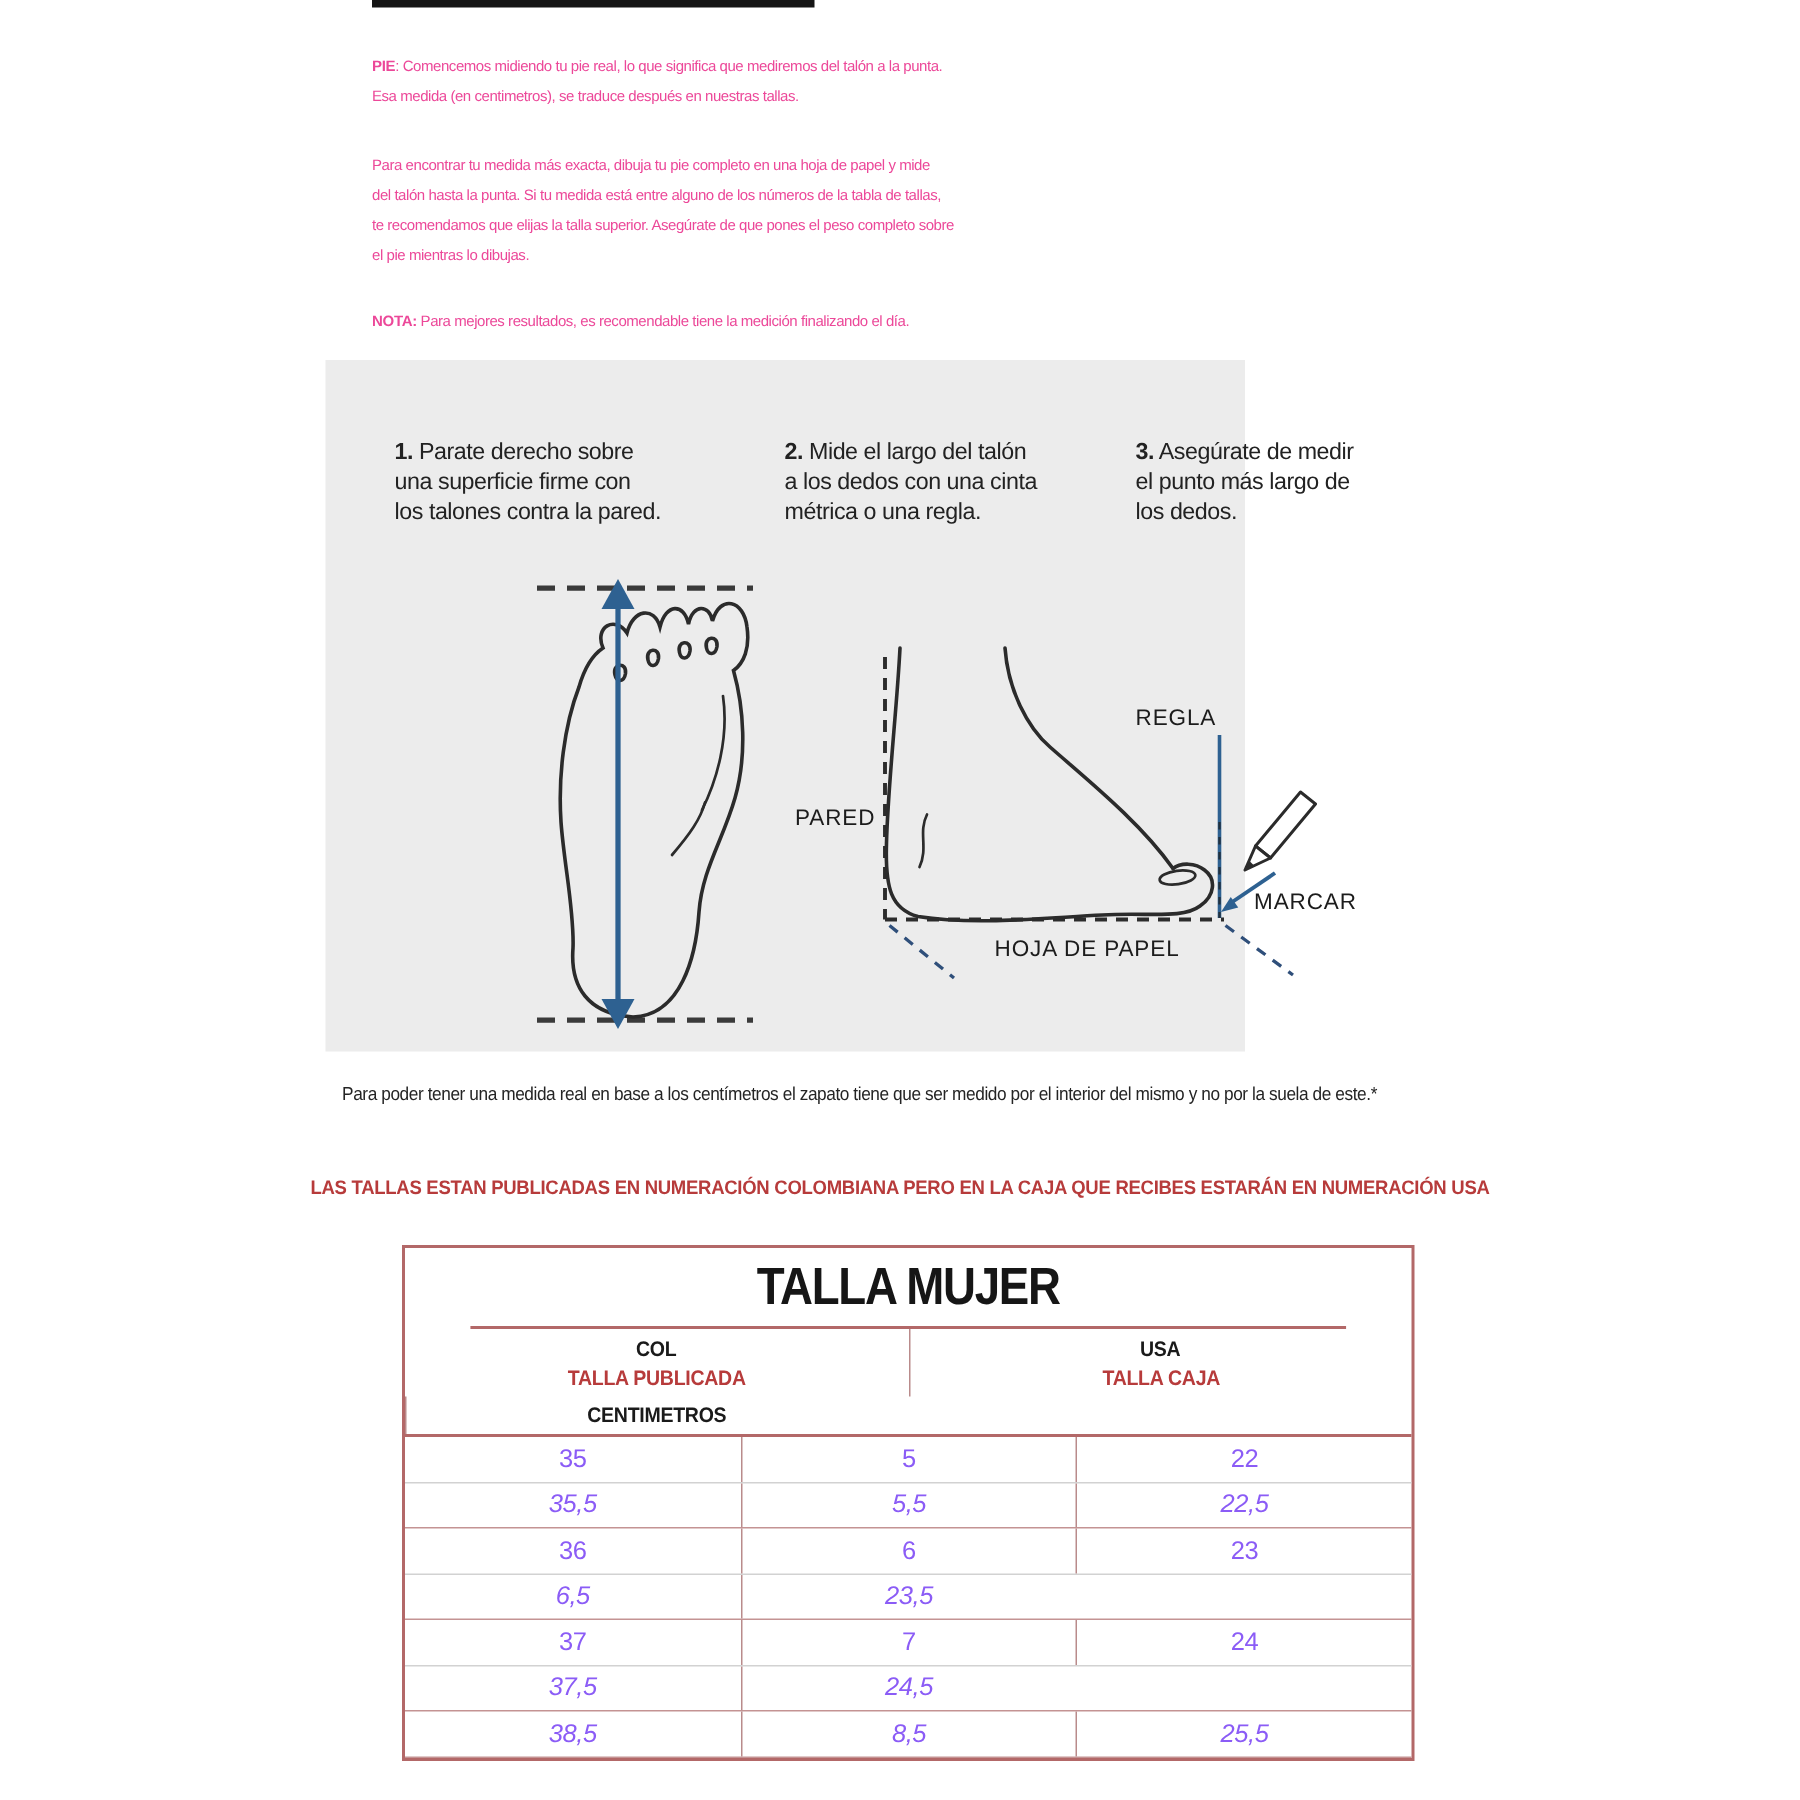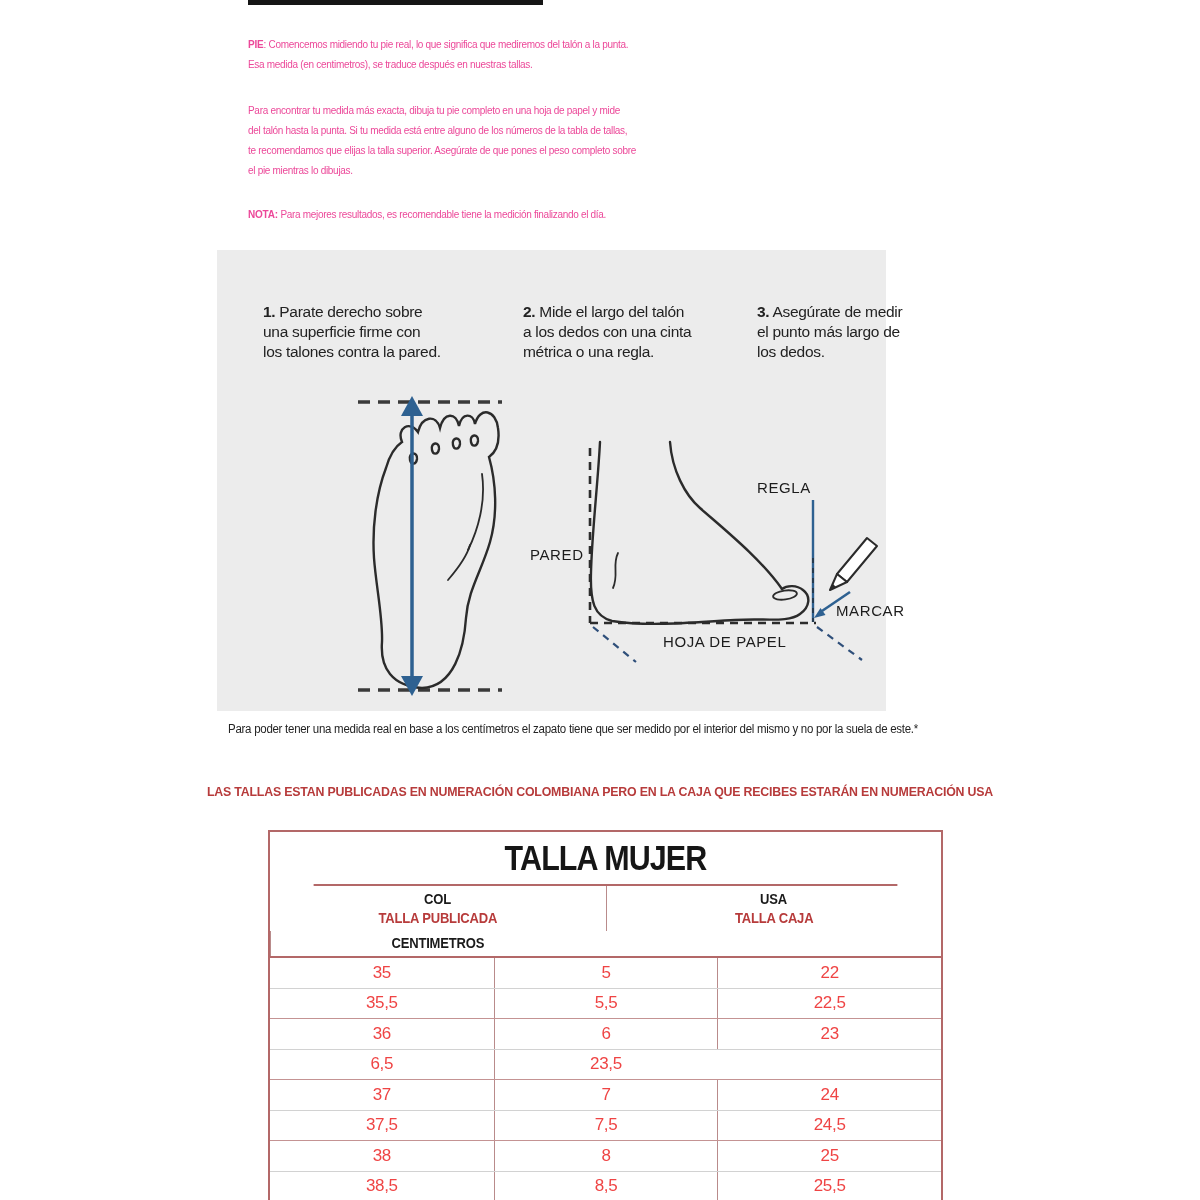--- a/index.html
+++ b/index.html
@@ -11,21 +11,21 @@
 
   
   .para{position:absolute;left:248px;width:700px;font-size:10px;line-height:20px;
         letter-spacing:-0.3px;white-space:pre-line;color:#ec4899;}
   .para b{letter-spacing:-0.2px;}
   #p1{top:15px;}
   #p2{top:81px;}
   #pnota{top:185px;}
 
   
-  .gray-box{position:absolute;left:217px;top:250px;width:669px;height:461px;background:#ececec;}
+  .gray-box{position:absolute;left:217px;top:240px;width:613px;height:461px;background:#ececec;}
   .step{position:absolute;font-size:15.5px;line-height:20px;letter-spacing:-0.3px;
         color:#222;white-space:pre-line;}
   #step1{left:46px;top:32px;width:230px;}
   #step2{left:306px;top:32px;width:210px;}
   #step3{left:540px;top:32px;width:200px;}
 
   .foot-top-svg{position:absolute;left:135px;top:140px;}
   .foot-side-svg{position:absolute;left:303px;top:190px;}
   .diag-label{font-size:15px;letter-spacing:0.6px;fill:#1c1c1c;}
 
@@ -38,23 +38,23 @@
   
   .size-table{position:absolute;left:268px;top:830px;width:671px;border:2px solid #b36868;background:#fff;}
   .t-title{height:52px;line-height:52px;text-align:center;border-bottom:2px solid #b36868;
            font-size:35px;font-weight:bold;letter-spacing:-1px;transform:scaleX(0.87);color:#161616;}
   .t-head{display:grid;grid-template-columns:1fr 1fr;height:70px;border-bottom:2px solid #b36868;}
   .t-head>div{display:flex;flex-direction:column;justify-content:center;align-items:center;gap:3px;}
   .t-head>div + div{border-left:1px solid #b98b8b;}
   .h1{font-size:14px;font-weight:bold;letter-spacing:-0.2px;transform:scaleX(0.93);color:#1a1a1a;}
   .h2{font-size:14px;font-weight:bold;letter-spacing:-0.2px;transform:scaleX(0.93);}
   .t-row{display:grid;grid-template-columns:1fr 1fr 1fr;height:29.5px;border-bottom:1px solid #d2d2d2;}
-  .t-row.red{border-bottom-color:#c49393;}
+  .t-row.red{border-bottom-color:#c49393;font-style:italic;}
   .t-row>div{display:flex;align-items:center;justify-content:center;font-size:17px;
-             letter-spacing:-0.3px;color:#ef4444;}
+             letter-spacing:-0.3px;color:#8b5cf6;}
   .t-row>div + div{border-left:1px solid #b98b8b;}
 </style>
 </head>
 <body>
 
 <div id="page">
 
   <div class="top-bar-remnant"></div>
 
   <div class="para" id="p1">
@@ -208,27 +208,21 @@
           <div>6,5</div>
           <div>23,5</div>
         </div>
         <div class="t-row">
           <div>37</div>
           <div>7</div>
           <div>24</div>
         </div>
         <div class="t-row red">
           <div>37,5</div>
-          <div>7,5</div>
           <div>24,5</div>
-        </div>
-        <div class="t-row">
-          <div>38</div>
-          <div>8</div>
-          <div>25</div>
         </div>
         <div class="t-row red">
           <div>38,5</div>
           <div>8,5</div>
           <div>25,5</div>
         </div>
       </div>
 
   </div>
 

